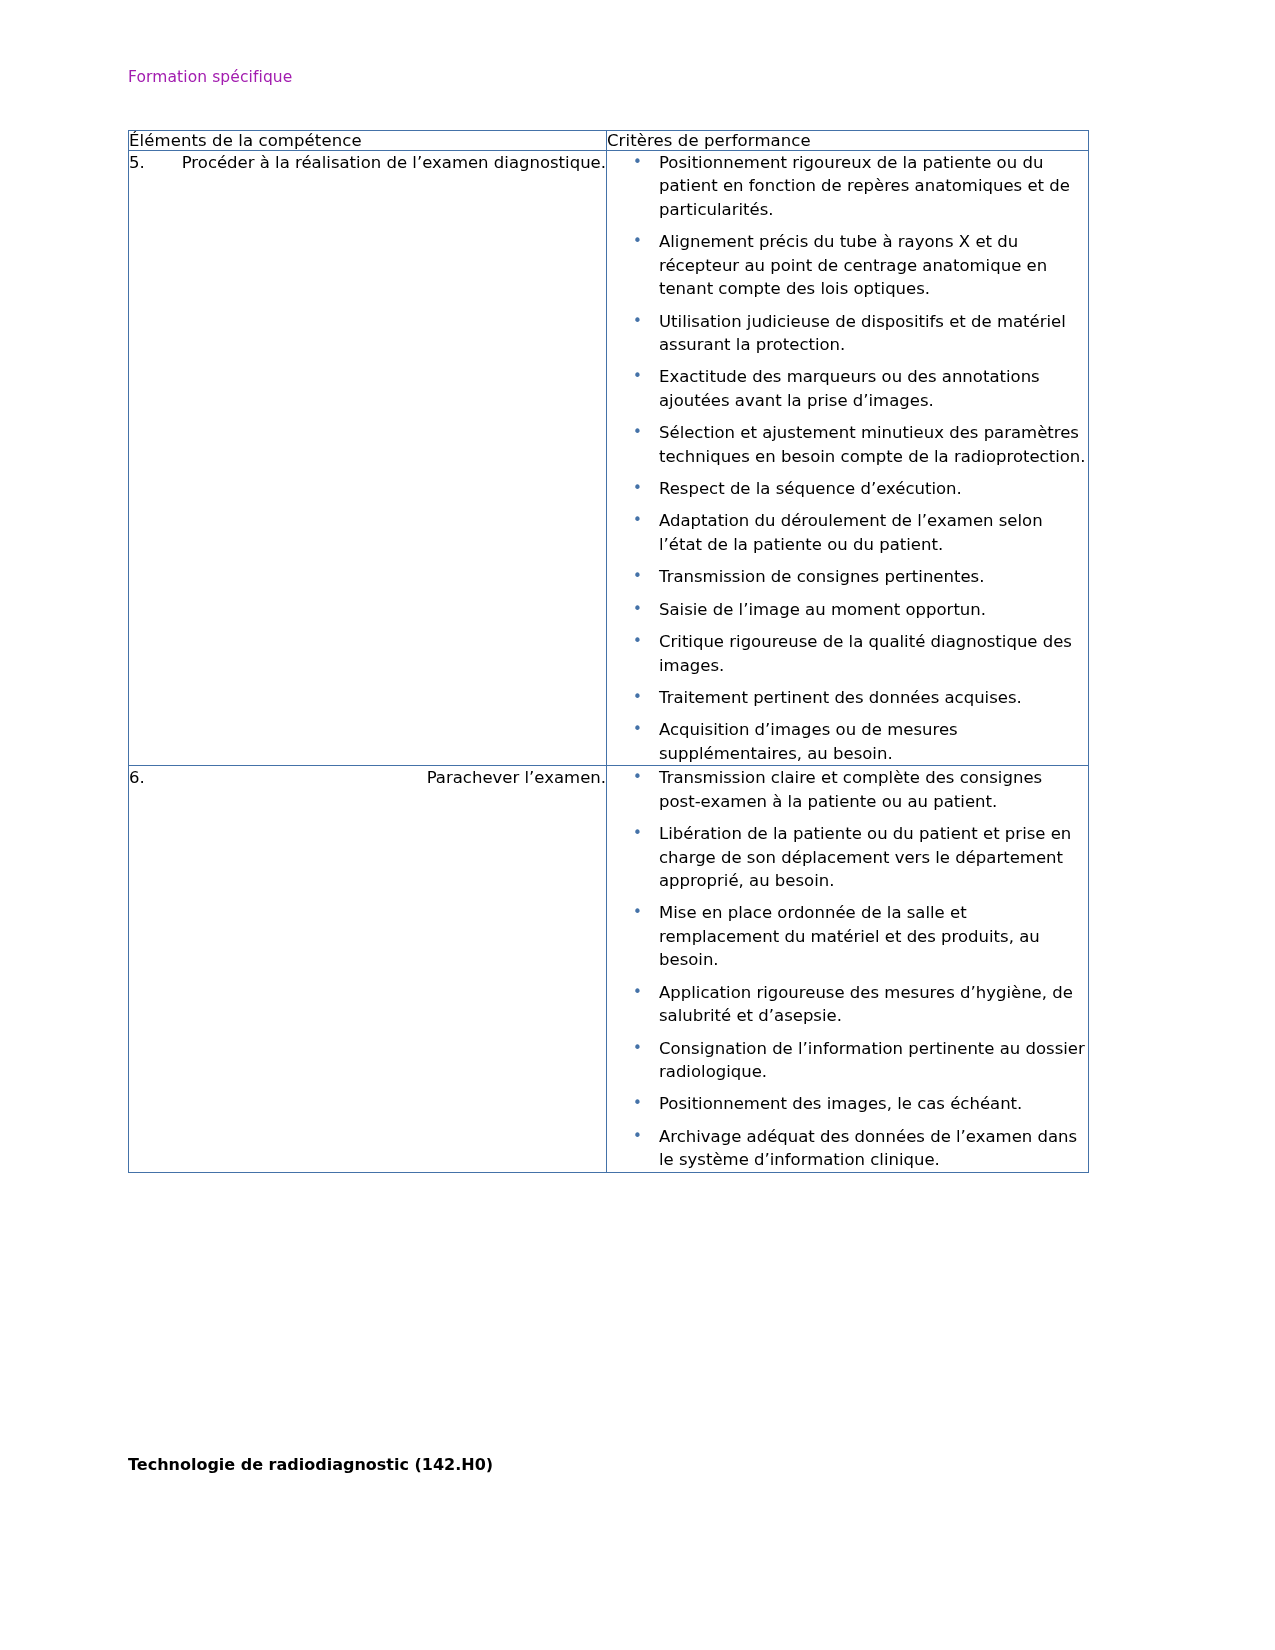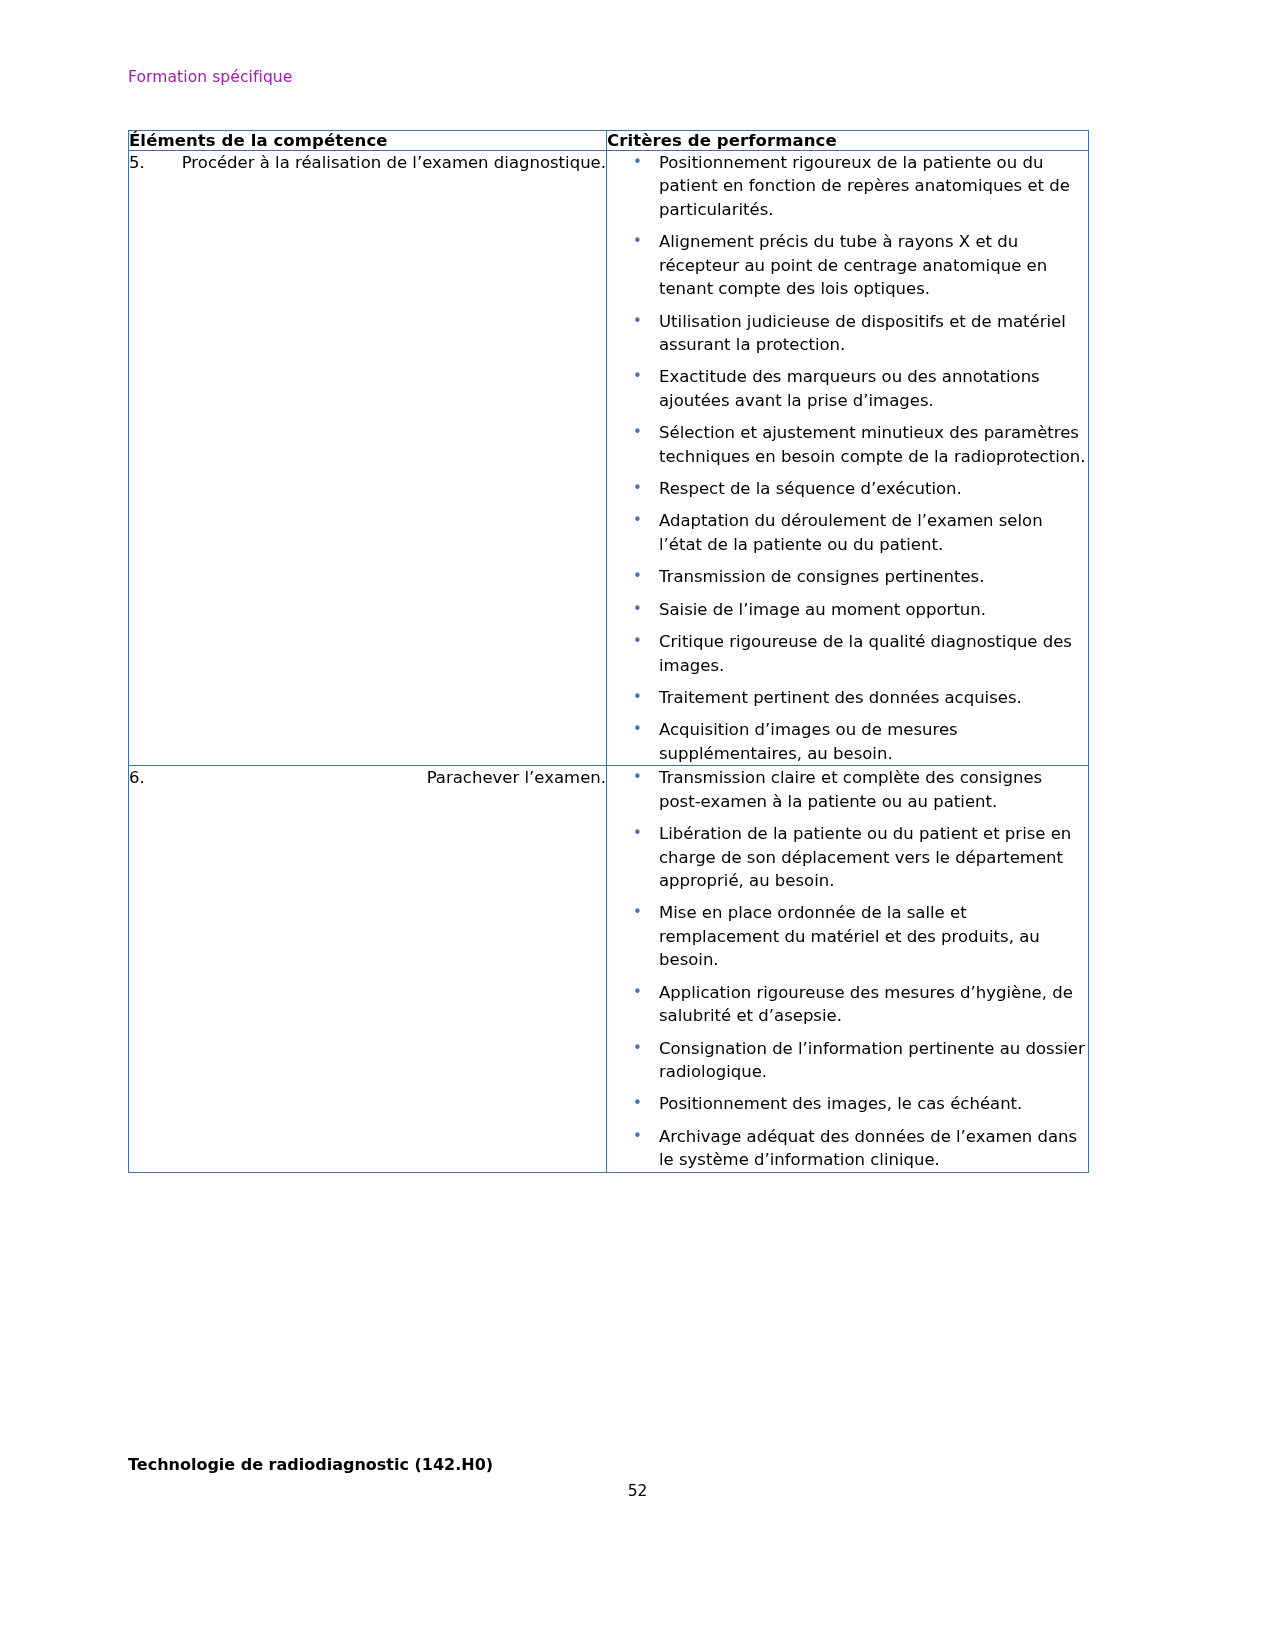--- a/index.html
+++ b/index.html
@@ -42,21 +42,21 @@
     border: 1px solid #4472a8;
     vertical-align: top;
     padding: 0;
   }
   .col-left { width: 478px; }
   .col-right { width: 482px; }
 
   .head-cell {
     padding: 12px 14px 11px 14px;
     font-size: 16.5px;
-    font-weight: bold;
+    font-weight: normal;
     letter-spacing: 0.1px;
     margin-left: 19px;
   }
 
   .elem-cell {
     padding: 18px 12px 18px 14px;
     font-size: 16.5px;
     line-height: 1.42;
   }
   .elem-row {
@@ -174,15 +174,14 @@
             <li><span class="bullet">•</span><span>Consignation de l’information pertinente au dossier radiologique.</span></li>
             <li><span class="bullet">•</span><span>Positionnement des images, le cas échéant.</span></li>
             <li><span class="bullet">•</span><span>Archivage adéquat des données de l’examen dans le système d’information clinique.</span></li>
           </ul>
         </td>
       </tr>
     </tbody>
   </table>
 
   <div class="footer-left">Technologie de radiodiagnostic (142.H0)</div>
-  <div class="footer-page">52</div>
 
 </div>
 
 </body></html>

